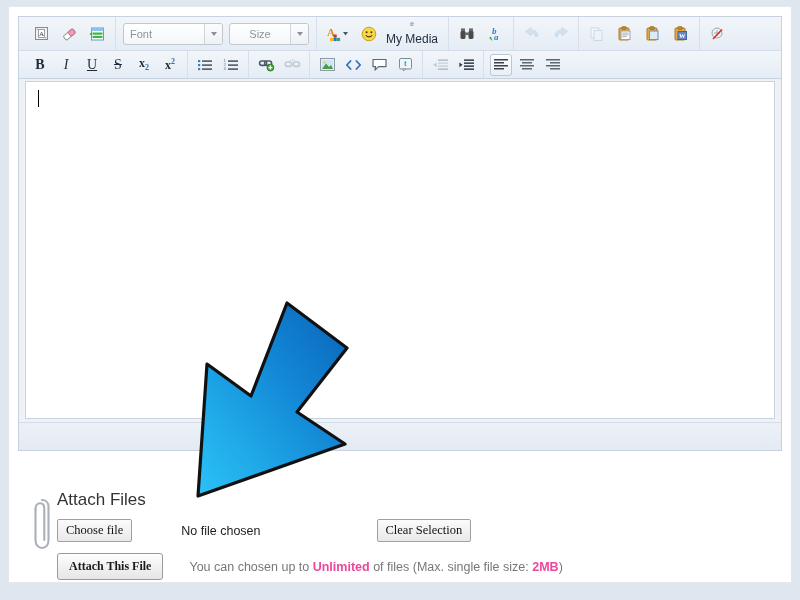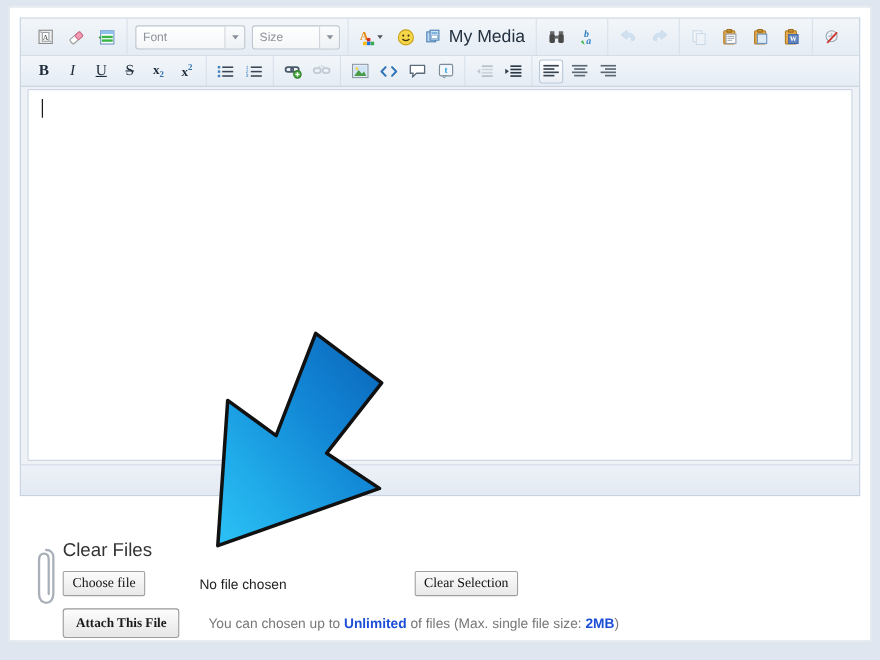--- a/index.html
+++ b/index.html
@@ -105,21 +105,21 @@
     overflow: hidden;
   }
   .selbox .lbl {
     font-size: 11px;
     color: #8d939a;
     padding: 0 6px;
     white-space: nowrap;
     overflow: hidden;
   }
   .selbox.font .lbl { width: 68px; }
-  .selbox.size .lbl { width: 48px; }
+  .selbox.size .lbl { width: 48px; text-align: center; }
   .selbox .arrowcell {
     width: 17px;
     height: 100%;
     border-left: 1px solid #cfd5db;
     background: linear-gradient(#fbfcfd, #eef1f4);
     display: flex;
     align-items: center;
     justify-content: center;
   }
   .caret {
@@ -127,24 +127,25 @@
     border-left: 3.5px solid transparent;
     border-right: 3.5px solid transparent;
     border-top: 4px solid #8a9099;
   }
 
   .mymedia {
     display: flex;
     align-items: center;
     gap: 5px;
     padding: 0 6px 0 3px;
-    font-size: 16px;
+    font-size: 12px;
     color: #22303f;
     height: 24px;
     cursor: default;
+    flex-direction: column;
   }
 
   
   .content-area {
     position: absolute;
     left: 6px;
     top: 64px;
     width: 750px;
     height: 338px;
     background: #ffffff;
@@ -231,21 +232,21 @@
     border: 1px solid #9a9a9a;
     border-radius: 3px;
     color: #1b1b1b;
   }
   .hint {
     margin-left: 26px;
     font-size: 12.5px;
     color: #777777;
     white-space: nowrap;
   }
-  .hint b { color: #1d4ed8; }
+  .hint b { color: #ec4899; }
 
   
   .arrow-overlay {
     position: absolute;
     left: 0; top: 0;
     width: 800px; height: 600px;
     pointer-events: none;
   }
 </style>
 </head>
@@ -573,21 +574,21 @@
 
     <div class="attach">
 
       <div class="clip">
         <svg width="22" height="58" viewBox="0 0 22 58">
           <path d="M11 5 C15 5 17.5 7.8 17.5 11.5 L17.5 45 C17.5 50 14.6 53 11 53 C7.4 53 4.5 50 4.5 45 L4.5 14" fill="none" stroke="#a9b0b8" stroke-width="2.1" stroke-linecap="round"></path>
           <path d="M4.5 14 C4.5 10 6.6 8.3 9 8.3 C11.4 8.3 13.3 10 13.3 13.6 L13.3 45" fill="none" stroke="#a9b0b8" stroke-width="2.1" stroke-linecap="round"></path>
         </svg>
       </div>
 
-      <div class="attach-title">Clear Files</div>
+      <div class="attach-title">Attach Files</div>
 
       <div class="filerow">
         <div class="btn">Choose file</div>
         <div class="nofile">No file chosen</div>
         <div class="btn clearsel">Clear Selection</div>
       </div>
 
       <div class="attachrow2">
         <div class="btn btn-strong">Attach This File</div>
         <div class="hint"><span>You can chosen up to </span><b>Unlimited</b><span> of files (Max. single file size: </span><b>2MB</b><span>)</span></div>

